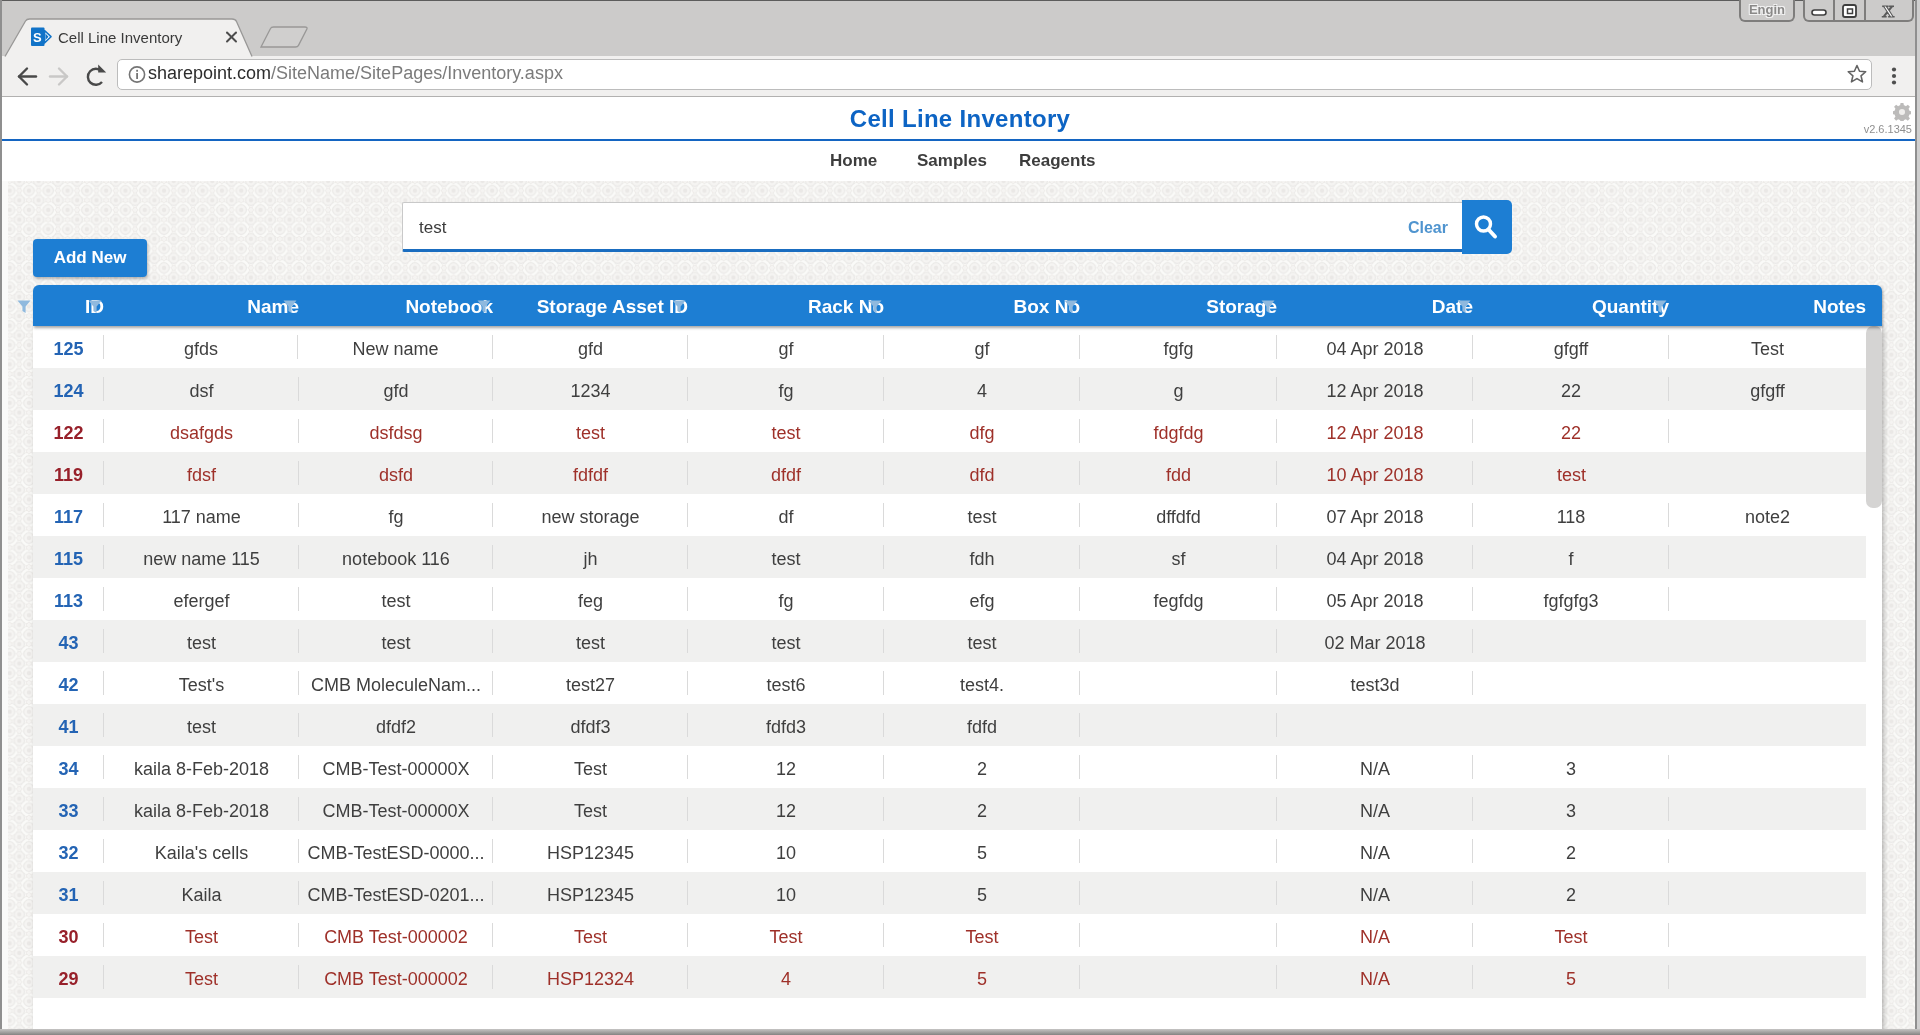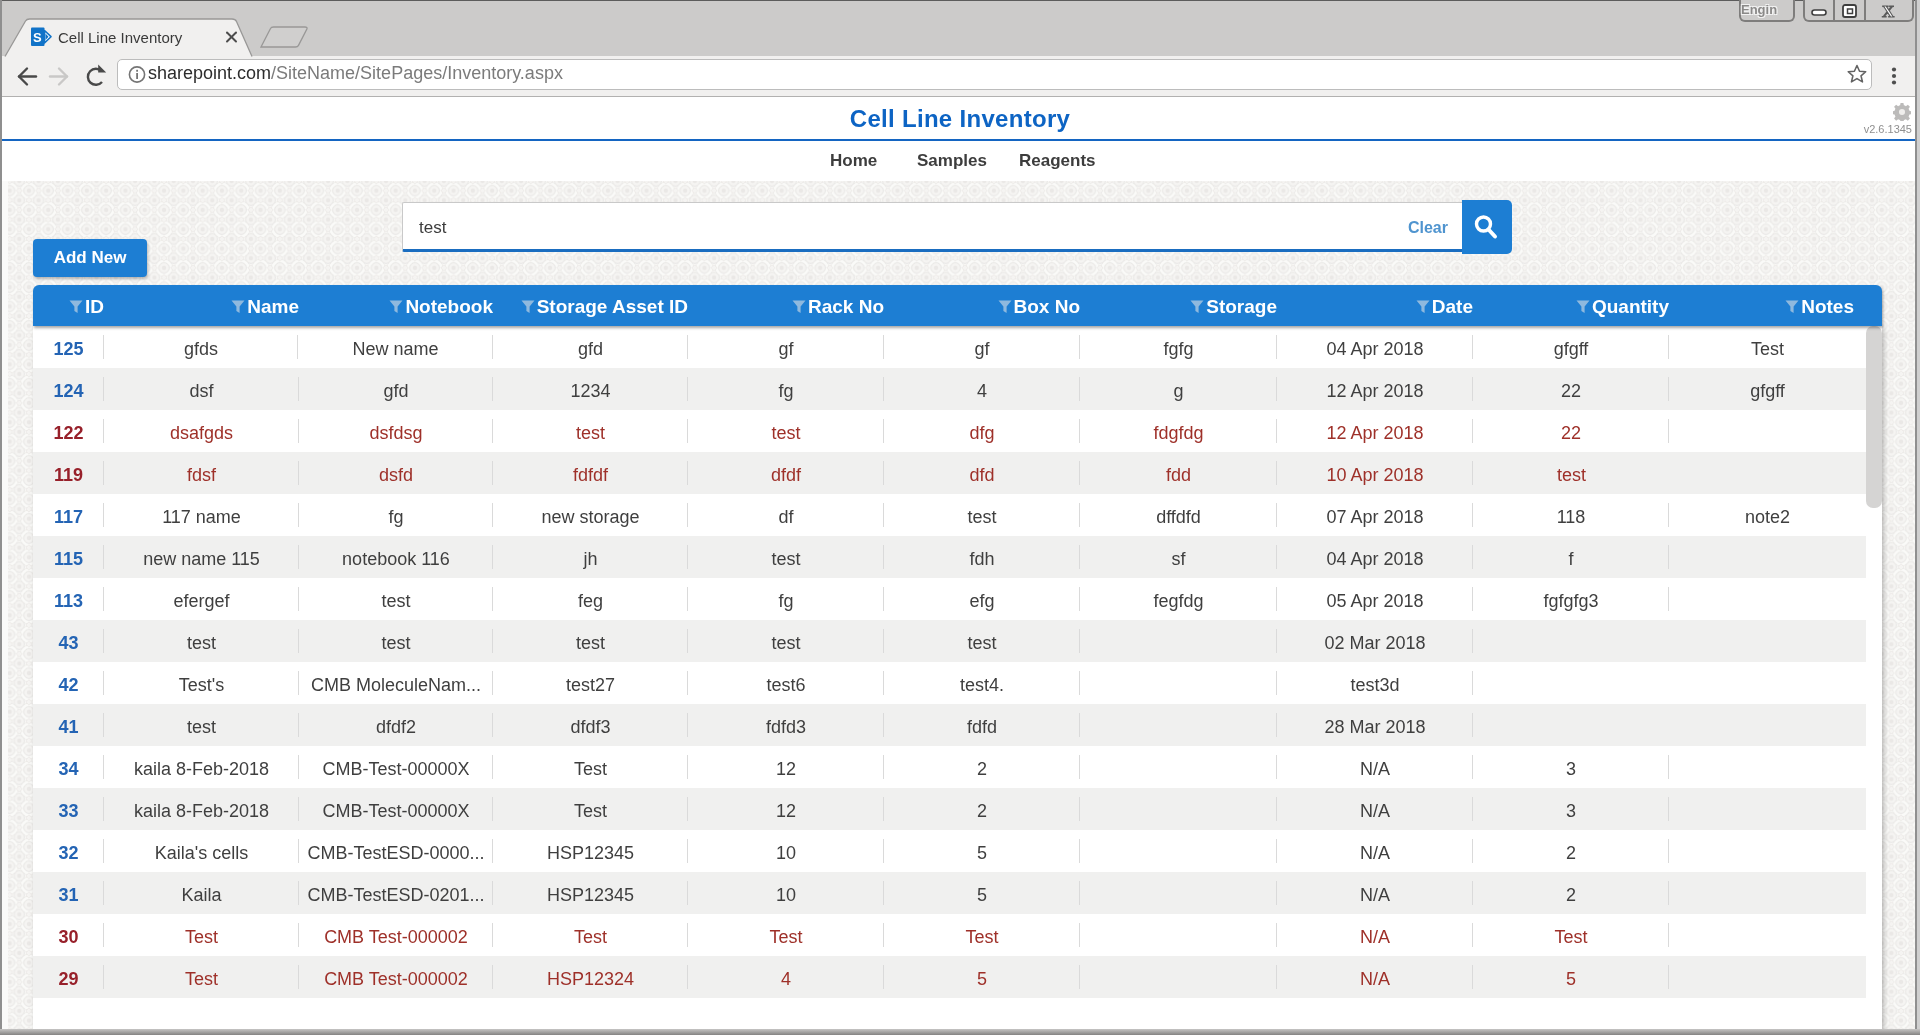--- a/index.html
+++ b/index.html
@@ -7,21 +7,21 @@
   body { font-family:"Liberation Sans", sans-serif; }
   #app { position:relative; width:1920px; height:1035px; background:#fff; overflow:hidden; }
   .abs { position:absolute; }
 
   
   #tabbar { left:0; top:0; width:1920px; height:56px; background:#cccbca; border-top:1px solid #5c5c5c; }
   #addrbar { left:0; top:56px; width:1920px; height:41px; background:#f1f0ef; border-bottom:1px solid #b2b1b0; }
   #tabsvg { left:0; top:0; }
   .tabtitle { left:58px; top:29px; width:160px; font-size:15px; color:#3a3a3a; white-space:nowrap; }
   .wbtn { position:absolute; top:0; height:22px; border:2px solid #7e7d7c; border-top:none; background:#cccbca; }
-  #engin { right:125px; width:56px; border-radius:0 0 6px 6px; color:#8a8988; font-weight:bold; font-size:13px; text-align:left; line-height:20px; text-shadow:-1px -1px 0 #f2f2f2, 1px 1px 0 #f2f2f2, -1px 1px 0 #f2f2f2, 1px -1px 0 #f2f2f2;margin-left:25px; }
+  #engin { right:125px; width:56px; border-radius:0 0 6px 6px; color:#8a8988; font-weight:bold; font-size:13px; text-align:center; line-height:20px; text-shadow:-1px -1px 0 #f2f2f2, 1px 1px 0 #f2f2f2, -1px 1px 0 #f2f2f2, 1px -1px 0 #f2f2f2;margin-left:25px; }
   #wgroup { right:6px; width:111px; border-radius:0 0 6px 6px; }
 
   
   #pageband { left:0; top:97px; width:1920px; height:44px; background:#fff; border-bottom:2px solid #1465c2; }
   #title { left:0; top:105px; width:1920px; text-align:center; font-size:24px; font-weight:bold; color:#0d64c4; letter-spacing:0.3px; }
   #ver { right:8px; top:123px; font-size:11px; color:#8f8f8f; }
   #nav { left:0; top:143px; width:1920px; height:38px; background:#fff; }
   .navitem { position:absolute; top:151px; font-size:17px; font-weight:bold; color:#3d3d3d; }
 
   
@@ -31,33 +31,33 @@
   #searchbox { left:402px; top:202px; width:1060px; height:50px; background:#fff; border:1px solid #c9c9c9; border-bottom:3px solid #1a6dc0; border-right:none; border-radius:2px 0 0 2px; }
   #searchtext { left:419px; top:218px; font-size:17px; color:#3c3c3c; }
   #cleartext { left:1395px; top:219px; width:53px; text-align:right; font-size:16px; font-weight:bold; color:#4f94cf; }
   #searchbtn { left:1462px; top:200px; width:50px; height:54px; background:#1d7ed3; border-radius:0 5px 5px 0; }
 
   
   #addnew { left:33px; top:239px; width:114px; height:38px; background:#1d7ed3; border-radius:4px; color:#fff; font-size:17px; font-weight:bold; text-align:center; line-height:38px; box-shadow:1px 2px 3px rgba(0,0,0,0.25); }
 
   
   #ghead { left:33px; top:285px; width:1849px; height:41px; background:#1d7ed3; border-radius:6px 6px 0 0; box-shadow:1px 2px 3px rgba(0,0,0,0.35); display:flex; z-index:2; }
-  .th { height:41px; display:flex; align-items:center; justify-content:flex-end; color:#fff; font-size:19px; font-weight:bold; padding-top:3px; }
+  .th { height:41px; display:flex; align-items:center; justify-content:space-between; color:#fff; font-size:19px; font-weight:bold; padding-top:3px; }
   .th svg { margin-right:2px; margin-left:-16px; }
   #gbody { left:33px; top:326px; width:1849px; height:822px; background:#fff; box-shadow:2px 3px 5px rgba(0,0,0,0.25); }
   .tr { display:flex; width:1833px; height:42px; background:#fff; }
   .tr.alt { background:#f0f0ef; }
   .td { position:relative; height:42px; display:flex; align-items:center; justify-content:center; font-size:18px; color:#3f3f3f; white-space:nowrap; padding-top:4px; }
   .td.sep::after { content:""; position:absolute; right:0; top:9px; bottom:9px; width:1px; background:#dadada; }
   .td.id { font-weight:bold; color:#2464b4; }
   .tr.red .td { color:#9e3029; }
   .tr.red .td.id { color:#97202a; }
   .c0{width:71px} .c1{width:195px} .c2{width:194px} .c3{width:195px} .c4{width:196px}
   .c5{width:196px} .c6{width:197px} .c7{width:196px} .c8{width:196px} .c9{width:197px}
-  .h9{width:213px; padding-right:28px;}
+  .h9{width:213px; padding-right:16px;}
 
   
   #edgeL { left:0; top:0; width:2px; height:1035px; background:#8f8f8f; }
   #edgeR { right:0; top:0; width:5px; height:1035px; background:#cfcfcf; }
   #edgeR2 { right:3px; top:0; width:2px; height:1035px; background:#8f8f8f; }
   #edgeB { left:0; bottom:0; width:1920px; height:6px; background:linear-gradient(#c6c5c4,#848382); }
 </style>
 </head>
 <body>
 <div id="app">
@@ -368,21 +368,20 @@
         <div class="td c9"></div>
       </div>
   <div class="tr alt">
         <div class="td c0 id sep">41</div>
         <div class="td c1 sep">test</div>
         <div class="td c2 sep">dfdf2</div>
         <div class="td c3 sep">dfdf3</div>
         <div class="td c4 sep">fdfd3</div>
         <div class="td c5 sep">fdfd</div>
         <div class="td c6 sep"></div>
-        <div class="td c7 sep">28 Mar 2018</div>
         <div class="td c9"></div>
       </div>
   <div class="tr">
         <div class="td c0 id sep">34</div>
         <div class="td c1 sep">kaila 8-Feb-2018</div>
         <div class="td c2 sep">CMB-Test-00000X</div>
         <div class="td c3 sep">Test</div>
         <div class="td c4 sep">12</div>
         <div class="td c5 sep">2</div>
         <div class="td c6 sep"></div>

